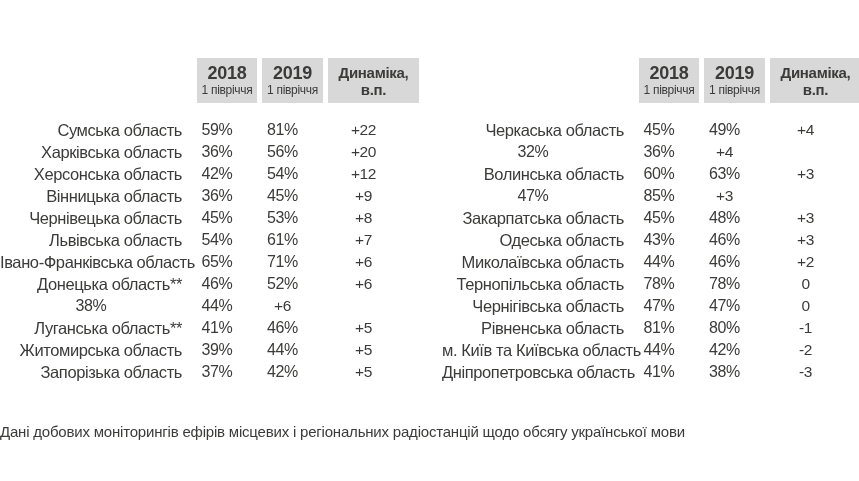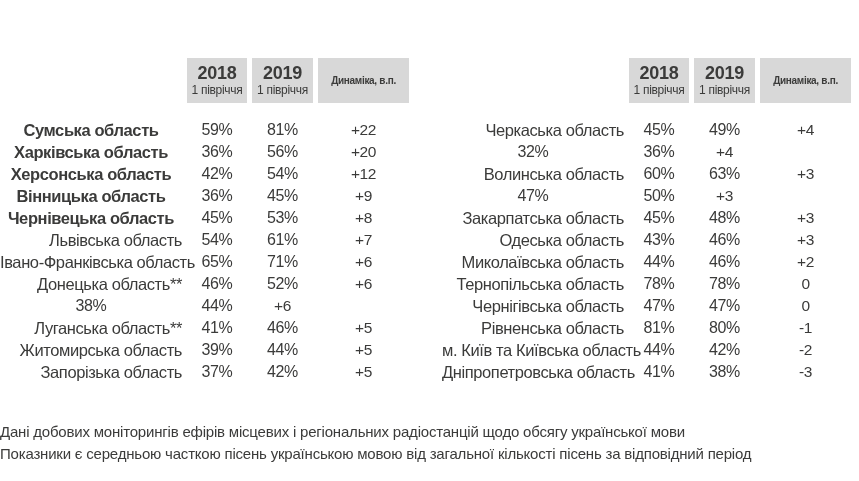--- a/index.html
+++ b/index.html
@@ -14,41 +14,41 @@
   .tbl { position:absolute; top:58px; }
   .tbl-left  { left:0; }
   .tbl-right { left:442px; }
 
   .hdr, .row {
     display:grid;
     grid-template-columns:182px 60px 61px 91px;
     column-gap:5px;
     align-items:center;
   }
-  .hdr { height:45px; margin-bottom:16px; }
+  .hdr { height:45px; margin-bottom:16px;padding-left:10px; }
   .hbox {
     background:#d8d8d8;
     height:45px;
     display:flex;
     flex-direction:column;
     align-items:center;
     justify-content:center;
     text-align:center;
   }
   .hbox .year { font-size:18px; font-weight:bold; line-height:19px; letter-spacing:-0.3px; }
   .hbox .sub  { font-size:12px; line-height:14px; letter-spacing:-0.3px; }
   .hbox.dynbox { justify-content:center; }
-  .hbox .dynlabel { font-size:10px; font-weight:bold; letter-spacing:-0.3px; }
+  .hbox .dynlabel { font-size:15px; font-weight:bold; letter-spacing:-0.3px; }
 
   .row { height:22px; }
   .cell { white-space:nowrap; }
   .cell.name { text-align:right; font-size:16.5px; letter-spacing:-0.4px; }
   .cell.val  { text-align:center; font-size:16px; letter-spacing:-0.4px; }
   .cell.dyn  { font-weight:normal; font-size:15.5px; }
-  .row.bold .cell.name { font-weight:bold;text-align:center; }
+  .row.bold .cell.name { font-weight:normal; }
 
   .footer {
     position:absolute;
     left:0;
     top:421px;
     font-size:15px;
     line-height:22px;
     letter-spacing:-0.2px;
   }
 </style>
@@ -173,21 +173,21 @@
         <div class="cell val dyn">+4</div>
       </div>
       <div class="row">
         <div class="cell name">Волинська область</div>
         <div class="cell val">60%</div>
         <div class="cell val">63%</div>
         <div class="cell val dyn">+3</div>
       </div>
       <div class="row">
         <div class="cell val">47%</div>
-        <div class="cell val">50%</div>
+        <div class="cell val">85%</div>
         <div class="cell val dyn">+3</div>
       </div>
       <div class="row">
         <div class="cell name">Закарпатська область</div>
         <div class="cell val">45%</div>
         <div class="cell val">48%</div>
         <div class="cell val dyn">+3</div>
       </div>
       <div class="row">
         <div class="cell name">Одеська область</div>
@@ -229,14 +229,13 @@
         <div class="cell name">Дніпропетровська область</div>
         <div class="cell val">41%</div>
         <div class="cell val">38%</div>
         <div class="cell val dyn">-3</div>
       </div>
     </div>
 </div>
 
 <div class="footer">
   <div>Дані добових моніторингів ефірів місцевих і регіональних радіостанцій щодо обсягу української мови</div>
-  <div>Показники є середньою часткою пісень українською мовою від загальної кількості пісень за відповідний період</div>
 </div>
 
 </body></html>

